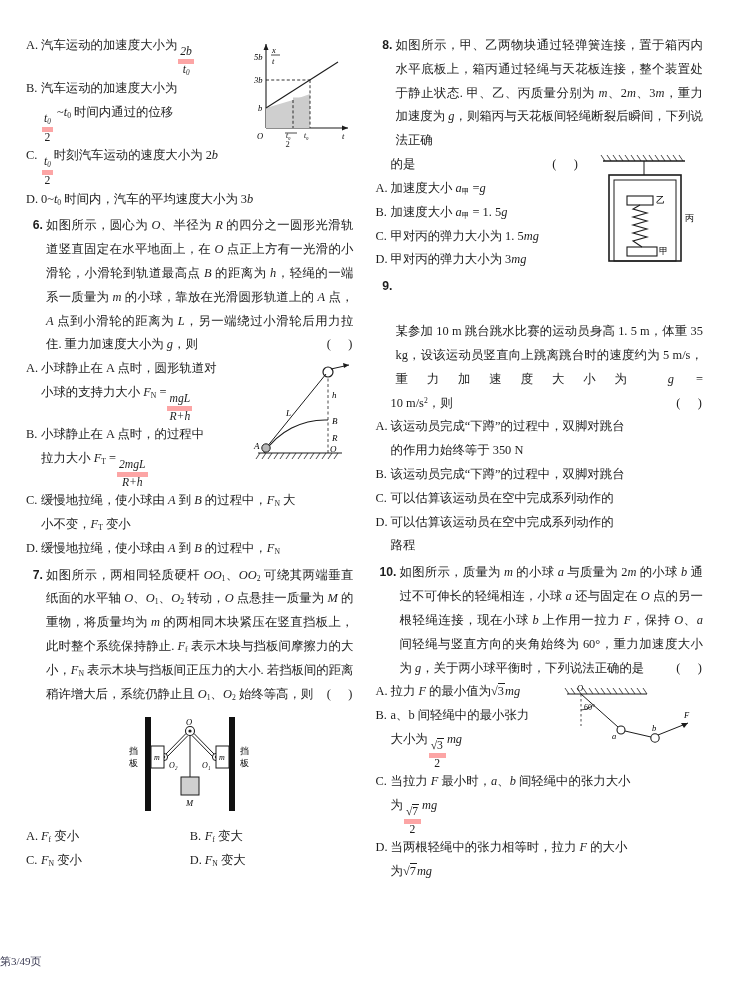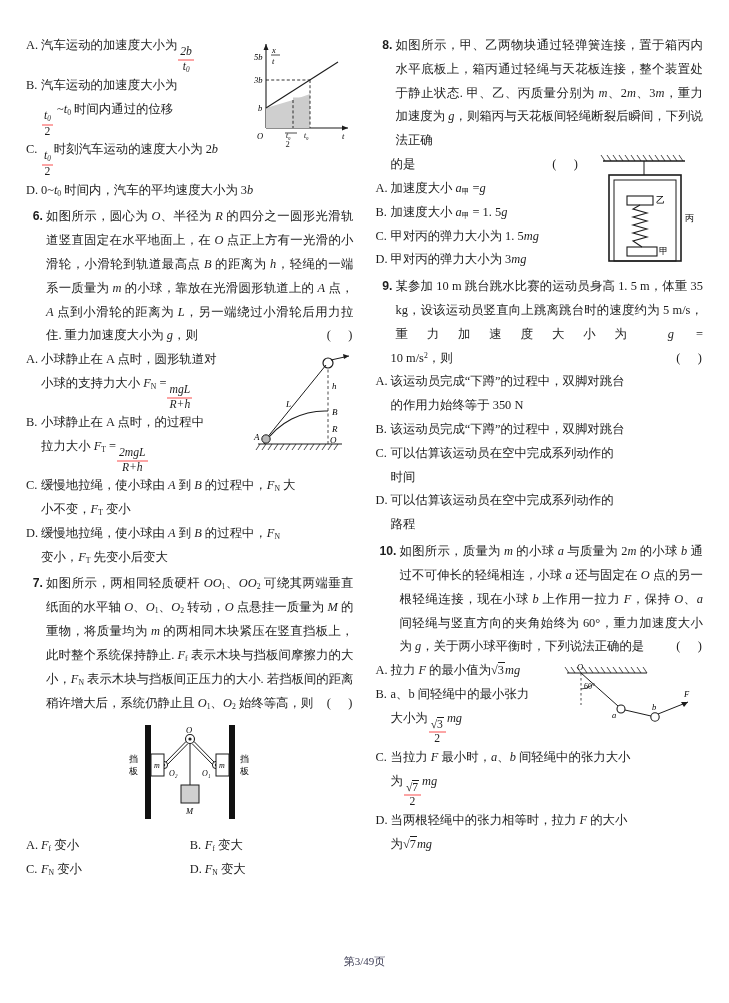--- a/index.html
+++ b/index.html
@@ -60,30 +60,30 @@
   sup{ font-size:.62em; vertical-align:0.5em; }
   .frac{
     display:inline-flex;
     flex-direction:column;
     vertical-align:-0.52em;
     text-align:center;
     margin:0 1px;
     line-height:1.08;
     font-size:.94em;
   }
-  .frac .num{ border-bottom:2px solid #fca5a5; padding:0 2px; }
+  .frac .num{ border-bottom:5px solid #fca5a5; padding:0 2px; }
   .frac .den{ padding:0 2px; }
   .sqrt{ display:inline-block; }
   .sqrt .rad{ border-top:1px solid #1c1c1c; padding:0 1px 0 0;}
   .two-col-opts{ display:flex; }
   .two-col-opts > div{ width:50%; display:flex; }
   .footer{
     position:absolute;
     left:0;right:0;bottom:34px;
-    text-align:center;
+    text-align:left;
     font-size:11px;
     color:#3a3a52;
     font-family:"Liberation Serif",serif;
   }
   .fr{ float:right; margin-left:6px; margin-bottom:2px;}
   svg text{ font-family:"Liberation Serif",serif; }
 </style>
 </head>
 <body>
 
@@ -211,21 +211,20 @@
         <div class="opt">
           <span class="optlbl">C.</span>
           <span class="optbody">缓慢地拉绳，使小球由 <i>A</i> 到 <i>B</i> 的过程中，<i>F</i><sub>N</sub> 大</span>
         </div>
         <div class="indent">小不变，<i>F</i><sub>T</sub> 变小</div>
 
         <div class="opt">
           <span class="optlbl">D.</span>
           <span class="optbody">缓慢地拉绳，使小球由 <i>A</i> 到 <i>B</i> 的过程中，<i>F</i><sub>N</sub></span>
         </div>
-        <div class="indent">变小，<i>F</i><sub>T</sub> 先变小后变大</div>
       </div>
 
       <div class="q">
         <div class="qhead">
           <span class="qnum">7.</span>
           <span class="qbody">如图所示，两相同轻质硬杆 <i>OO</i><sub>1</sub>、<i>OO</i><sub>2</sub> 可绕其两端垂直纸面的水平轴 <i>O</i>、<i>O</i><sub>1</sub>、<i>O</i><sub>2</sub> 转动，<i>O</i> 点悬挂一质量为 <i>M</i> 的重物，将质量均为 <i>m</i> 的两相同木块紧压在竖直挡板上，此时整个系统保持静止. <i>F</i><sub>f</sub> 表示木块与挡板间摩擦力的大小，<i>F</i><sub>N</sub> 表示木块与挡板间正压力的大小. 若挡板间的距离稍许增大后，系统仍静止且 <i>O</i><sub>1</sub>、<i>O</i><sub>2</sub> 始终等高，则<span class="fill paren">(&nbsp;&nbsp;&nbsp;&nbsp;)</span></span>
         </div>
 
         <div style="text-align:center;margin-top:4px;">
           <svg width="196" height="106" viewBox="0 0 196 106">
@@ -336,38 +335,37 @@
         </div>
         <div class="opt">
           <span class="optlbl">D.</span>
           <span class="optbody">甲对丙的弹力大小为 3<i>mg</i></span>
         </div>
       </div>
 
       <div class="q">
         <div class="qhead">
           <span class="qnum">9.</span>
-          <span class="qbody" style="text-align-last:justify;">某参加 10 m 跳台跳水比赛的运动员身高 1. 5 m，体重 35 kg，设该运动员竖直向上跳离跳台时的速度约为 5 m/s，重力加速度大小为 <i>g</i> =</span>
+          <span class="qbody" style="text-align-last:justify;margin-top:45px;">某参加 10 m 跳台跳水比赛的运动员身高 1. 5 m，体重 35 kg，设该运动员竖直向上跳离跳台时的速度约为 5 m/s，重力加速度大小为 <i>g</i> =</span>
         </div>
         <div class="indent">10 m/s<sup>2</sup>，则<span class="fill paren">(&nbsp;&nbsp;&nbsp;&nbsp;)</span></div>
 
         <div class="opt">
           <span class="optlbl">A.</span>
           <span class="optbody">该运动员完成“下蹲”的过程中，双脚对跳台</span>
         </div>
         <div class="indent">的作用力始终等于 350 N</div>
         <div class="opt">
           <span class="optlbl">B.</span>
           <span class="optbody">该运动员完成“下蹲”的过程中，双脚对跳台</span>
         </div>
         <div class="opt">
           <span class="optlbl">C.</span>
           <span class="optbody">可以估算该运动员在空中完成系列动作的</span>
         </div>
-        <div class="indent">时间</div>
         <div class="opt">
           <span class="optlbl">D.</span>
           <span class="optbody">可以估算该运动员在空中完成系列动作的</span>
         </div>
         <div class="indent">路程</div>
       </div>
 
       <div class="q">
         <div class="qhead">
           <span class="qnum" style="flex:0 0 21px;min-width:21px;">10.</span>

